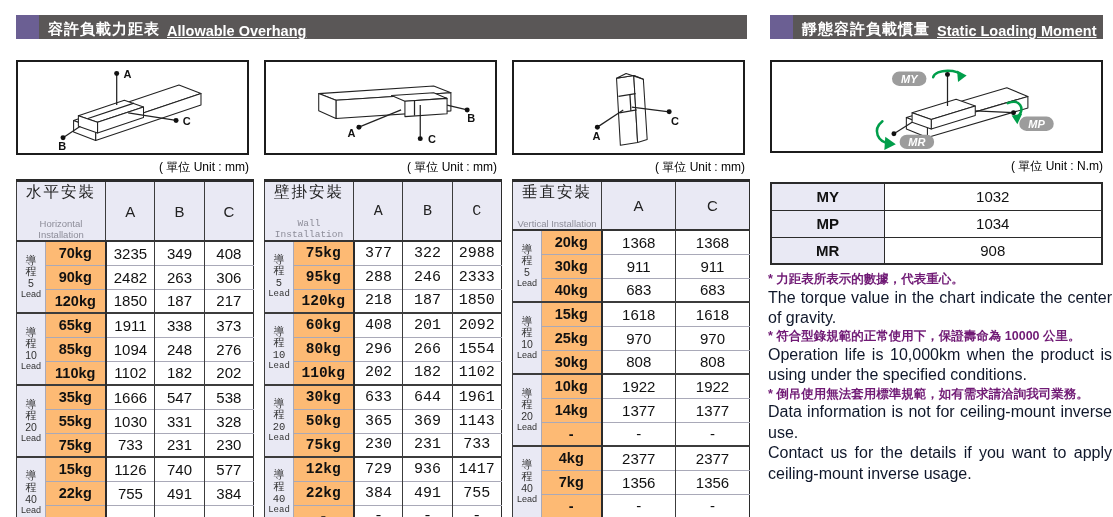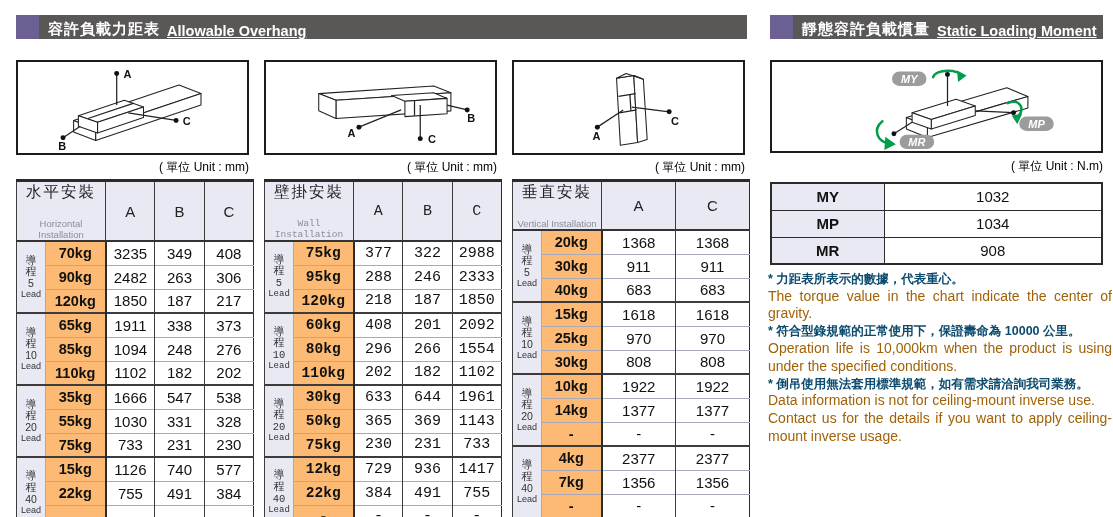--- a/index.html
+++ b/index.html
@@ -63,22 +63,22 @@
   
   #moment-table-wrap { position:absolute; left:770px; top:182px; width:333px; }
   table.moment-table { border-collapse:collapse; table-layout:fixed; width:333px;
                        border:2px solid #2b2b2b; border-top-width:2.5px; border-bottom-width:2.5px; }
   .moment-table td { height:27px; text-align:center; vertical-align:middle; border:1.5px solid #2b2b2b; }
   .moment-label { width:113px; background:#e9e9f4; font-weight:bold; font-size:15px; color:#111; }
   .moment-value { background:#fff; font-size:15px; color:#111; }
 
   
   #notes { position:absolute; left:768px; top:271px; width:344px; }
-  .note-zh { color:#0c4a6e; font-weight:bold; font-size:12.5px; line-height:1.32; }
-  .note-en { color:#a16207; font-size:14px; line-height:1.28; white-space:pre-line; text-align:justify; }
+  .note-zh { color:#701a75; font-weight:bold; font-size:12.5px; line-height:1.32; }
+  .note-en { color:#0f172a; font-size:16px; line-height:1.28; white-space:pre-line; text-align:justify; }
 </style>
 </head>
 <body>
 
 <div class="page">
 
   <div class="titlebar" id="left-titlebar">
     <div class="sq"></div>
     <span class="t-zh">容許負載力距表</span>
     <span class="t-en">Allowable Overhang</span>

